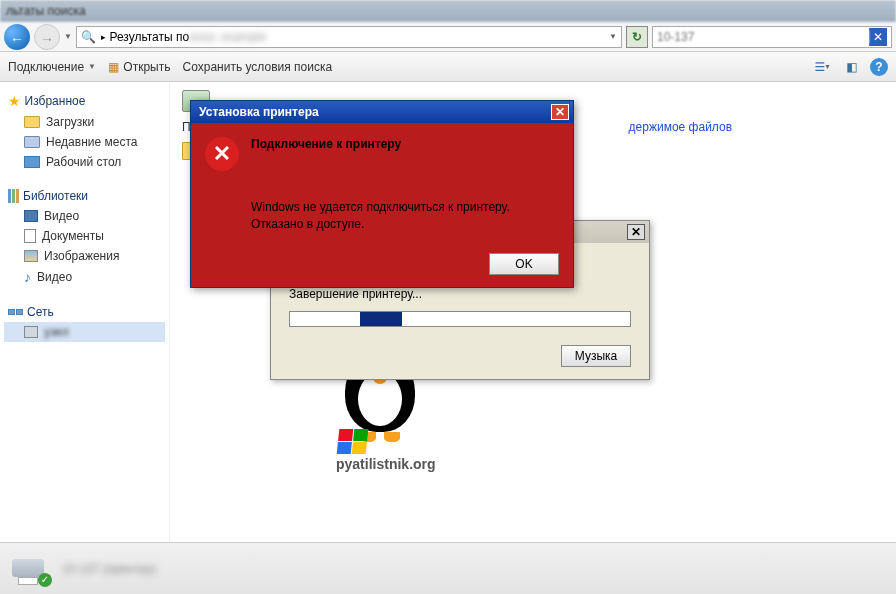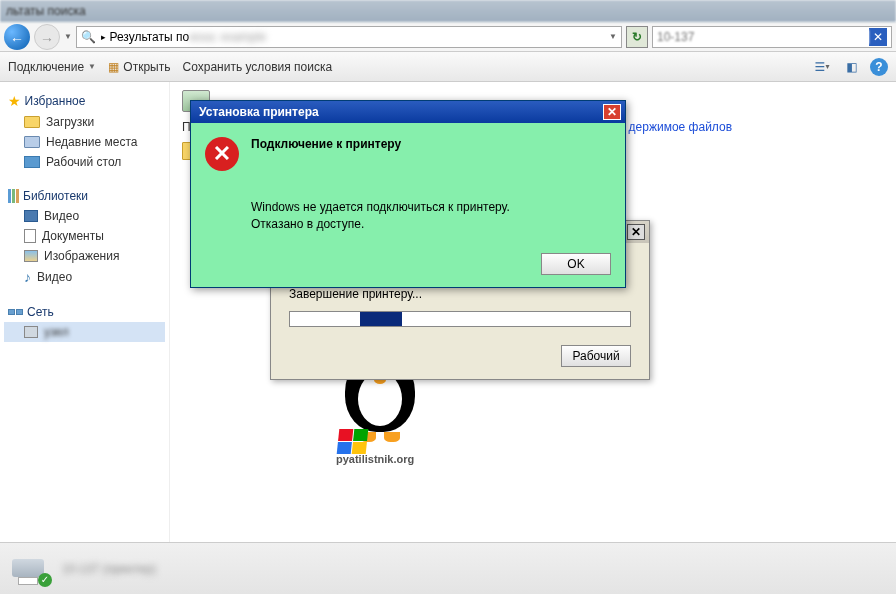--- a/index.html
+++ b/index.html
@@ -63,37 +63,37 @@
 .penguin-belly { width: 44px; height: 54px; background: #fff; border-radius: 50%; position: absolute; left: 13px; top: 20px; }
 .penguin-eye { width: 10px; height: 10px; background: #fff; border-radius: 50%; position: absolute; top: 12px; }
 .penguin-eye.l { left: 18px; } .penguin-eye.r { right: 18px; }
 .penguin-eye::after { content: ''; width: 4px; height: 4px; background: #000; border-radius: 50%; position: absolute; left: 3px; top: 3px; }
 .penguin-beak { width: 12px; height: 8px; background: #f8a020; position: absolute; left: 29px; top: 24px; border-radius: 0 0 50% 50%; }
 .penguin-feet { display: flex; justify-content: center; gap: 8px; }
 .penguin-feet span { width: 16px; height: 10px; background: #f8a020; border-radius: 0 0 40% 40%; }
 .win-flag { position: absolute; bottom: 18px; left: 8px; display: grid; grid-template-columns: 14px 14px; gap: 1px; transform: skewX(-6deg); }
 .win-flag span:nth-child(1){background:#e81123;height:12px;} .win-flag span:nth-child(2){background:#00a300;height:12px;}
 .win-flag span:nth-child(3){background:#2672ec;height:12px;} .win-flag span:nth-child(4){background:#ffc40d;height:12px;}
-.mascot-label { position: absolute; bottom: 7px; left: 6px; font-size: 11px; color: #555; font-weight: bold; }
+.mascot-label { position: absolute; bottom: 0; left: 6px; font-size: 14px; color: #555; font-weight: bold; }
 
 
 .dlg-progress { position: absolute; left: 270px; top: 220px; width: 380px; background: #ece9d8; border: 1px solid #888; box-shadow: 2px 2px 6px rgba(0,0,0,.3); z-index: 10; }
 .dlg-title { height: 22px; background: linear-gradient(#d8d4c8, #c8c4b8); display: flex; align-items: center; padding: 0 4px; }
 .dlg-close { margin-left: auto; width: 18px; height: 16px; border: 1px solid #555; background: #ddd; display: flex; align-items: center; justify-content: center; font-size: 10px; font-weight: bold; }
 .dlg-body { padding: 14px 18px 12px; }
 .dlg-heading { font-weight: bold; margin-bottom: 16px; }
 .dlg-heading .blur { filter: blur(3px); color: #888; }
 .dlg-status { margin-bottom: 10px; }
 .progressbar { height: 16px; border: 1px solid #888; background: #fff; margin-bottom: 18px; position: relative; }
 .progress-chunk { position: absolute; left: 70px; top: 0; width: 42px; height: 100%; background: #0a2a7a; }
 .dlg-buttons { display: flex; justify-content: flex-end; }
 .dlg-btn { min-width: 70px; height: 22px; border: 1px solid #888; background: linear-gradient(#fefefe, #e0e0e0); display: flex; align-items: center; justify-content: center; }
 
 
-.dlg-error { position: absolute; left: 190px; top: 100px; width: 436px; background: #86efac; border: 1px solid #003c74; box-shadow: 2px 2px 8px rgba(0,0,0,.4); z-index: 20; }
+.dlg-error { position: absolute; left: 190px; top: 100px; width: 384px; background: #b91c1c; border: 1px solid #003c74; box-shadow: 2px 2px 8px rgba(0,0,0,.4); z-index: 20; }
 .dlg-error .dlg-title { background: linear-gradient(#2a5cbf, #0a3a9f); color: #fff; font-weight: bold; padding-left: 8px; }
 .dlg-error .dlg-close { background: #d84030; color: #fff; border-color: #fff; }
 .err-body { padding: 14px; display: flex; gap: 12px; }
 .err-icon { width: 34px; height: 34px; border-radius: 50%; background: #d82020; display: flex; align-items: center; justify-content: center; color: #fff; font-size: 22px; font-weight: bold; flex-shrink: 0; }
 .err-text { flex: 1; }
 .err-head { font-weight: bold; margin-bottom: 8px; }
 .err-msg { line-height: 1.4; margin-top: 48px; }
 .err-buttons { padding: 6px 14px 12px; display: flex; justify-content: flex-end; }
 
 
@@ -267,21 +267,21 @@
   <div class="dlg-body">
     <div class="dlg-heading">
       <span>Подключение к</span>&nbsp;<span class="blur">10-137\example</span>
     </div>
     <div class="dlg-status">Завершение принтеру...</div>
     <div class="progressbar">
         <div class="progress-chunk"></div>
       </div>
     <div class="dlg-buttons">
       <div class="dlg-btn">
-          <span>Рабочий</span>
+          <span>Музыка</span>
         </div>
     </div>
   </div>
 </div>
 
 <div class="dlg-error">
   <div class="dlg-title">
     <span>Установка принтера</span>
     <div class="dlg-close">
         <span>✕</span>

